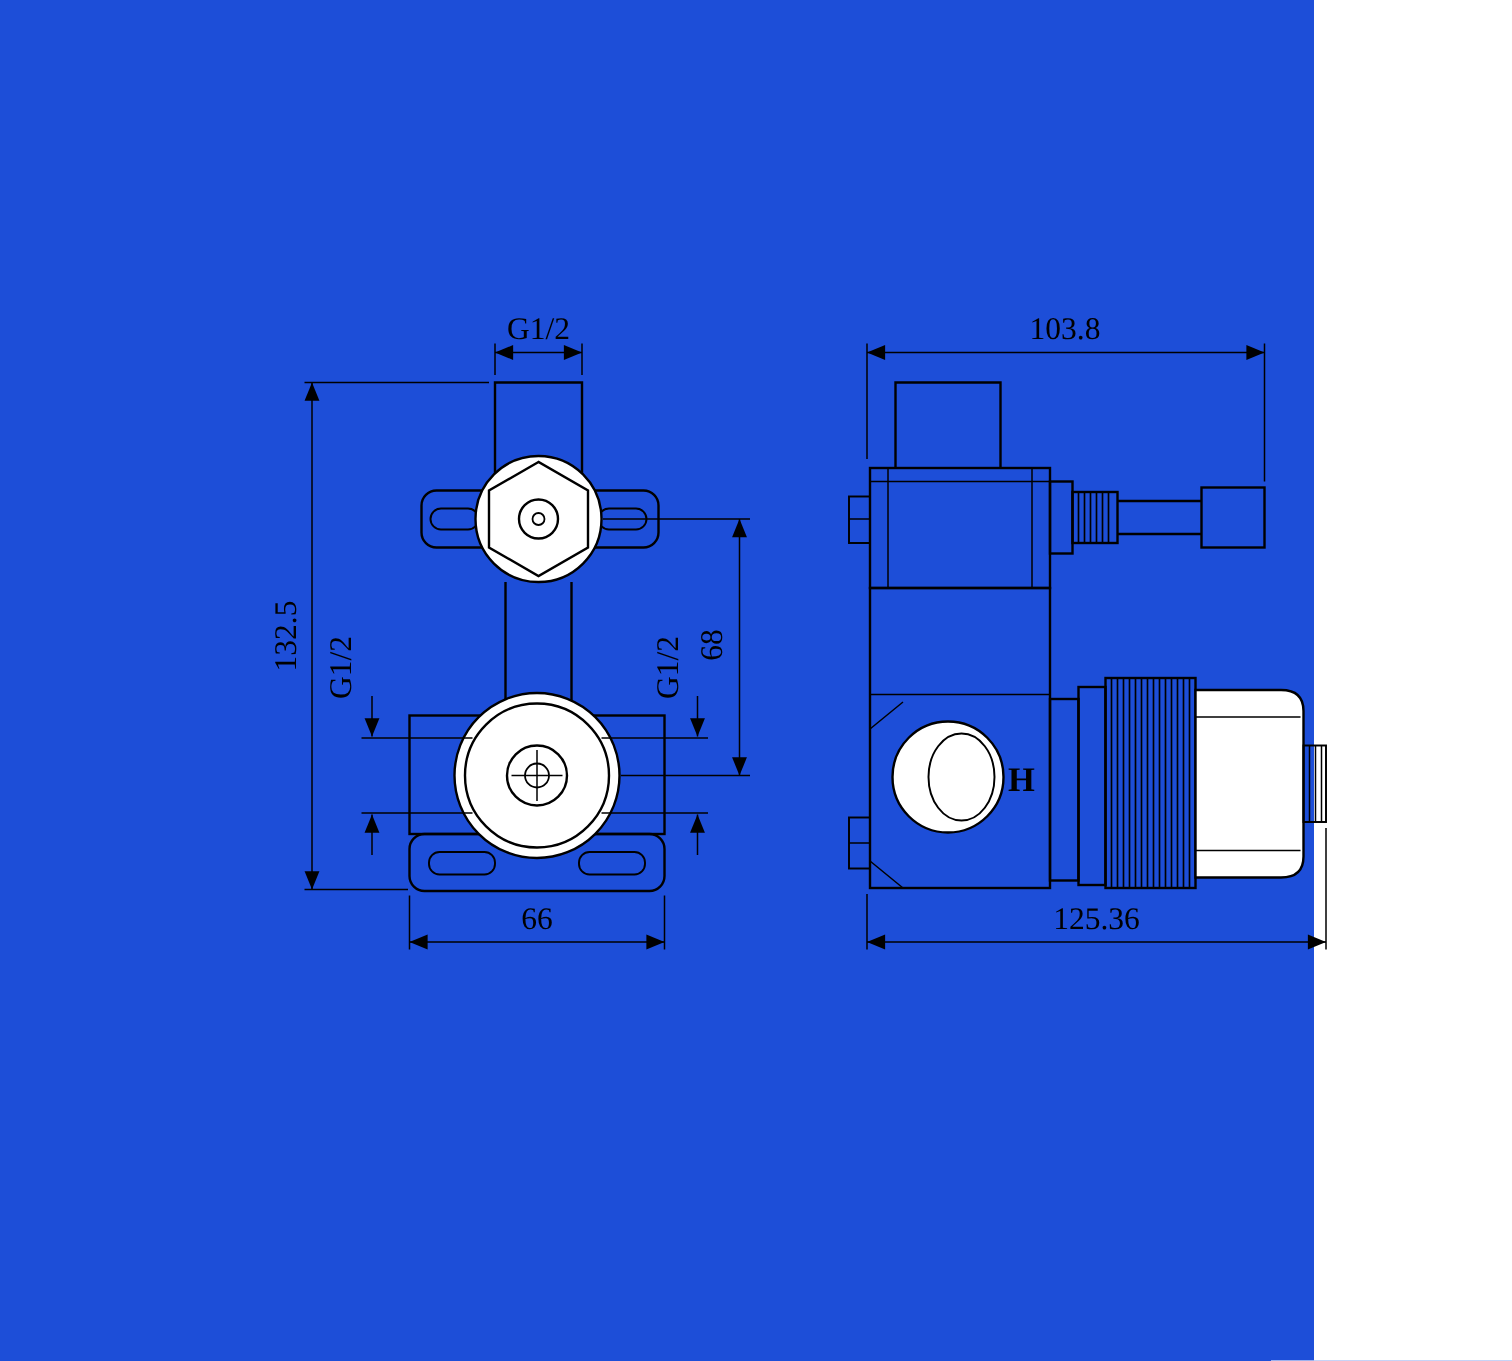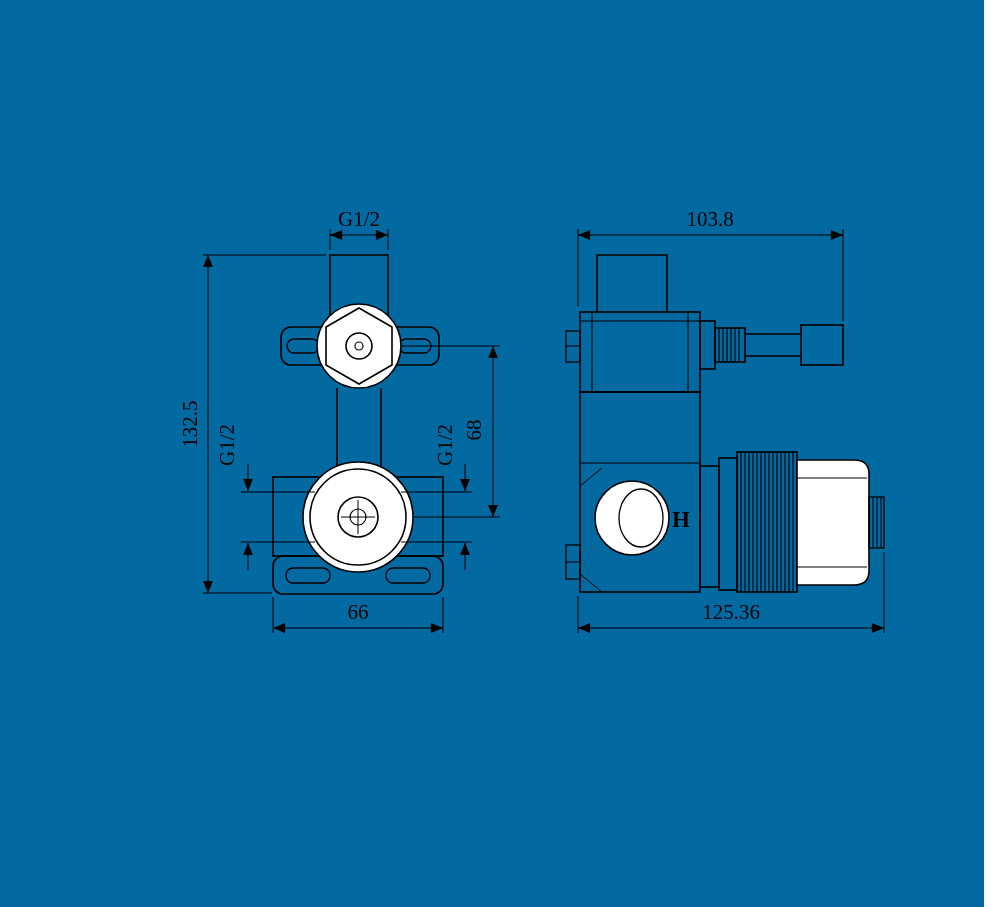--- a/index.html
+++ b/index.html
@@ -1,17 +1,17 @@
 <!DOCTYPE html>
 <html><head>
 <meta charset="utf-8">
 <style>
   html,body{margin:0;padding:0;background:#ffffff;}
   .canvas{
-    width:984px;height:907px;position:relative;background:#0369a1;
+    width:876px;height:907px;position:relative;background:#1d4ed8;
     font-family:"Liberation Serif","DejaVu Serif",serif;
   }
   svg{display:block;}
   text{
     font-family:"Liberation Serif","DejaVu Serif",serif;
     fill:#000;stroke:none;
   }
   .dim-text{font-size:21px;}
   .port-text{font-size:23px;font-weight:bold;}
 </style>

